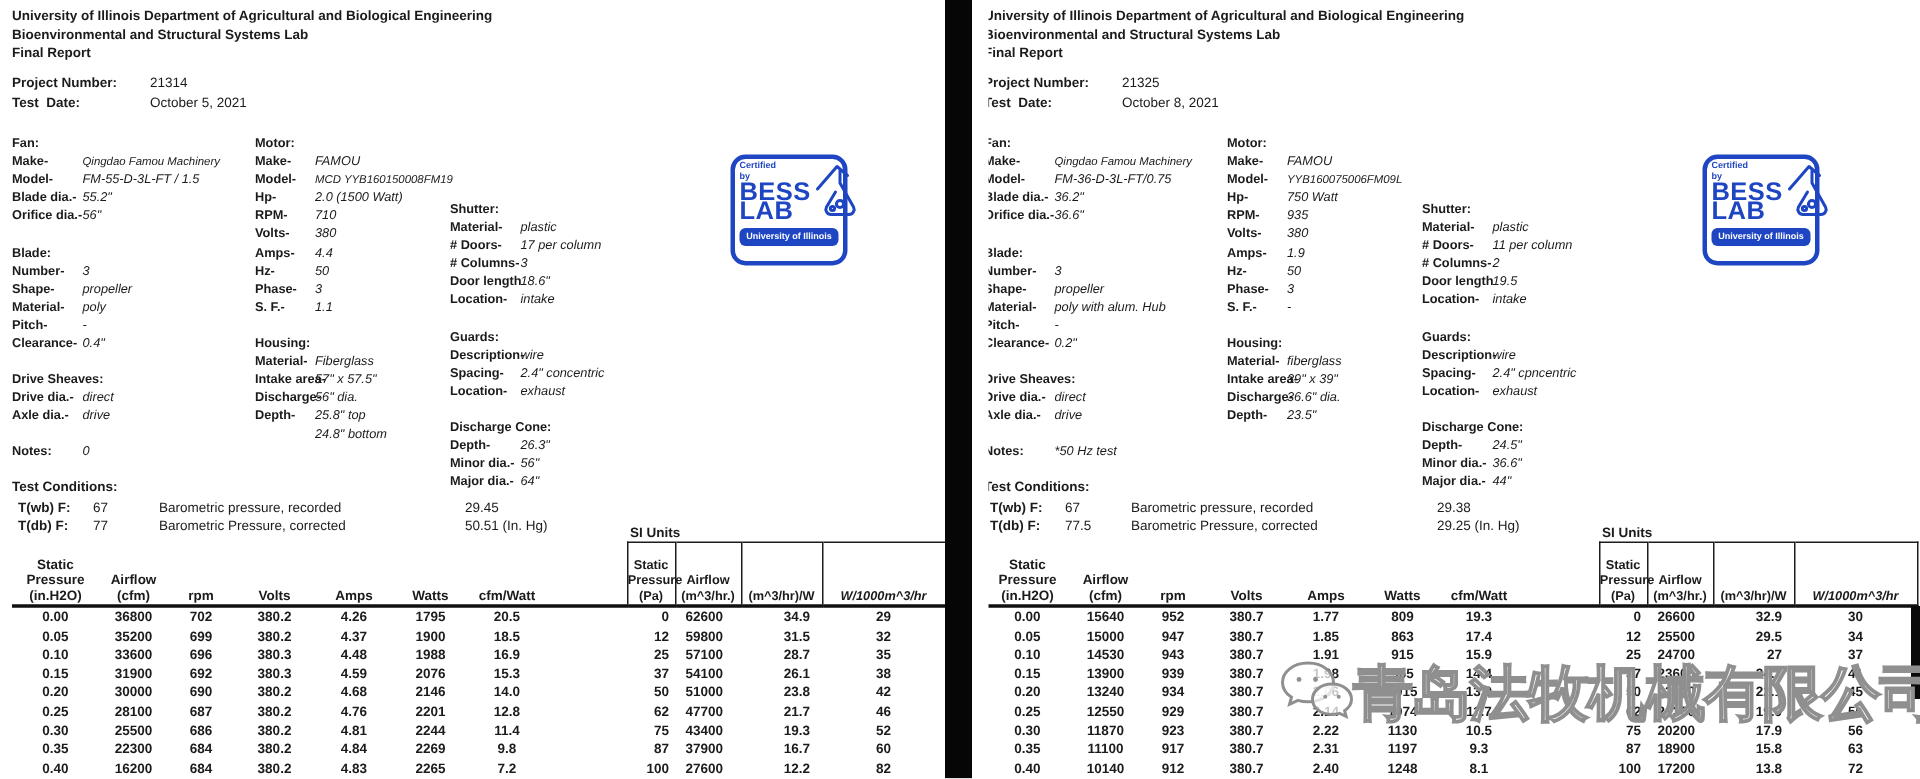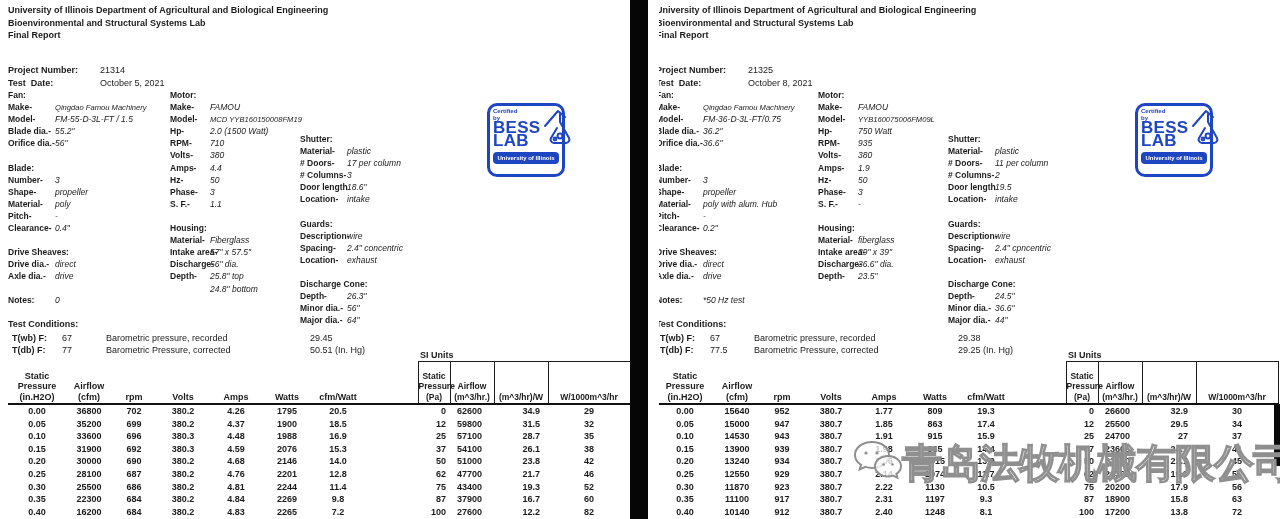--- a/index.html
+++ b/index.html
@@ -3,21 +3,21 @@
 <meta charset="utf-8">
 <style>
   html,body{margin:0;padding:0;background:#fff;}
   #canvas{position:relative;width:1280px;height:519px;background:#ffffff;overflow:hidden;
           font-family:"Liberation Sans","DejaVu Sans",sans-serif;color:#1b1b1b;}
   .page{position:absolute;top:0;width:632px;height:519px;background:#fff;padding-left:27px;}
   .divider{position:absolute;top:0;left:630px;width:18px;height:519px;background:#060606;}
   .edge-artifact{position:absolute;left:1274px;top:404px;width:6px;height:62px;background:#0a0a0a;}
 
   .doc-header{position:absolute;left:8px;top:4px;font-size:9px;font-weight:bold;line-height:12.5px;white-space:nowrap;}
-  .proj-block{position:absolute;left:8px;top:64px;font-size:9px;line-height:13px;}
+  .proj-block{position:absolute;left:8px;top:49px;font-size:9px;line-height:13px;}
   .proj-row{position:relative;height:13px;width:300px;}
   .proj-row .lbl{position:absolute;left:0;font-weight:bold;white-space:pre;}
   .proj-row .val{position:absolute;left:92px;}
 
   .spec-col{position:absolute;top:89px;font-size:8.5px;}
   .spec-col.col1{left:8px;width:165px;}
   .spec-col.col2{left:170px;width:140px;}
   .spec-col.col3{left:300px;width:185px;margin-top:44px;}
   .spec-row{height:12.1px;line-height:12.1px;white-space:nowrap;}
   .spec-h{font-weight:bold;}
@@ -39,21 +39,21 @@
   .tc-row .s2{position:absolute;left:62px;}
   .tc-row .s3{position:absolute;left:106px;}
   .tc-row .s4{position:absolute;left:310px;}
 
   .tbl-wrap{position:absolute;left:8px;top:350px;width:624px;}
   .si-label{position:absolute;left:412px;top:0;font-size:9px;font-weight:bold;}
   table.data{border-collapse:collapse;table-layout:fixed;width:622px;margin-top:11px;}
   table.data th{font-size:9px;font-weight:bold;vertical-align:bottom;height:40px;padding:0 0 1px 0;
                 line-height:10.5px;text-align:center;border-bottom:2.5px solid #111;}
   table.data th.si{font-size:8.5px;border-left:1.2px solid #1c1c1c;border-top:1.2px solid #1c1c1c;}
-  table.data th.si.last{border-right:1.2px solid #1c1c1c;}
+  table.data th.si.last{border-right:1.2px solid #1c1c1c;font-style:italic;}
   table.data td{font-size:9px;font-weight:bold;height:12.6px;line-height:12.6px;padding:0;white-space:nowrap;text-align:center;}
   table.data td.c8{text-align:right;padding-right:4px;}
   table.data td.c9{text-align:center;padding-right:5px;}
   table.data td.c10{text-align:right;padding-right:8px;}
 
   .bess-logo{position:absolute;left:487px;top:103px;width:78px;height:74px;border:3px solid #1f46c2;
              border-radius:10px;background:#fff;box-sizing:border-box;padding:2px 3px;}
   .bess-top{display:flex;justify-content:space-between;height:42px;}
   .bess-txt{color:#1f46c2;line-height:1;}
   .bess-cert{font-size:6px;font-weight:bold;line-height:6.5px;}

